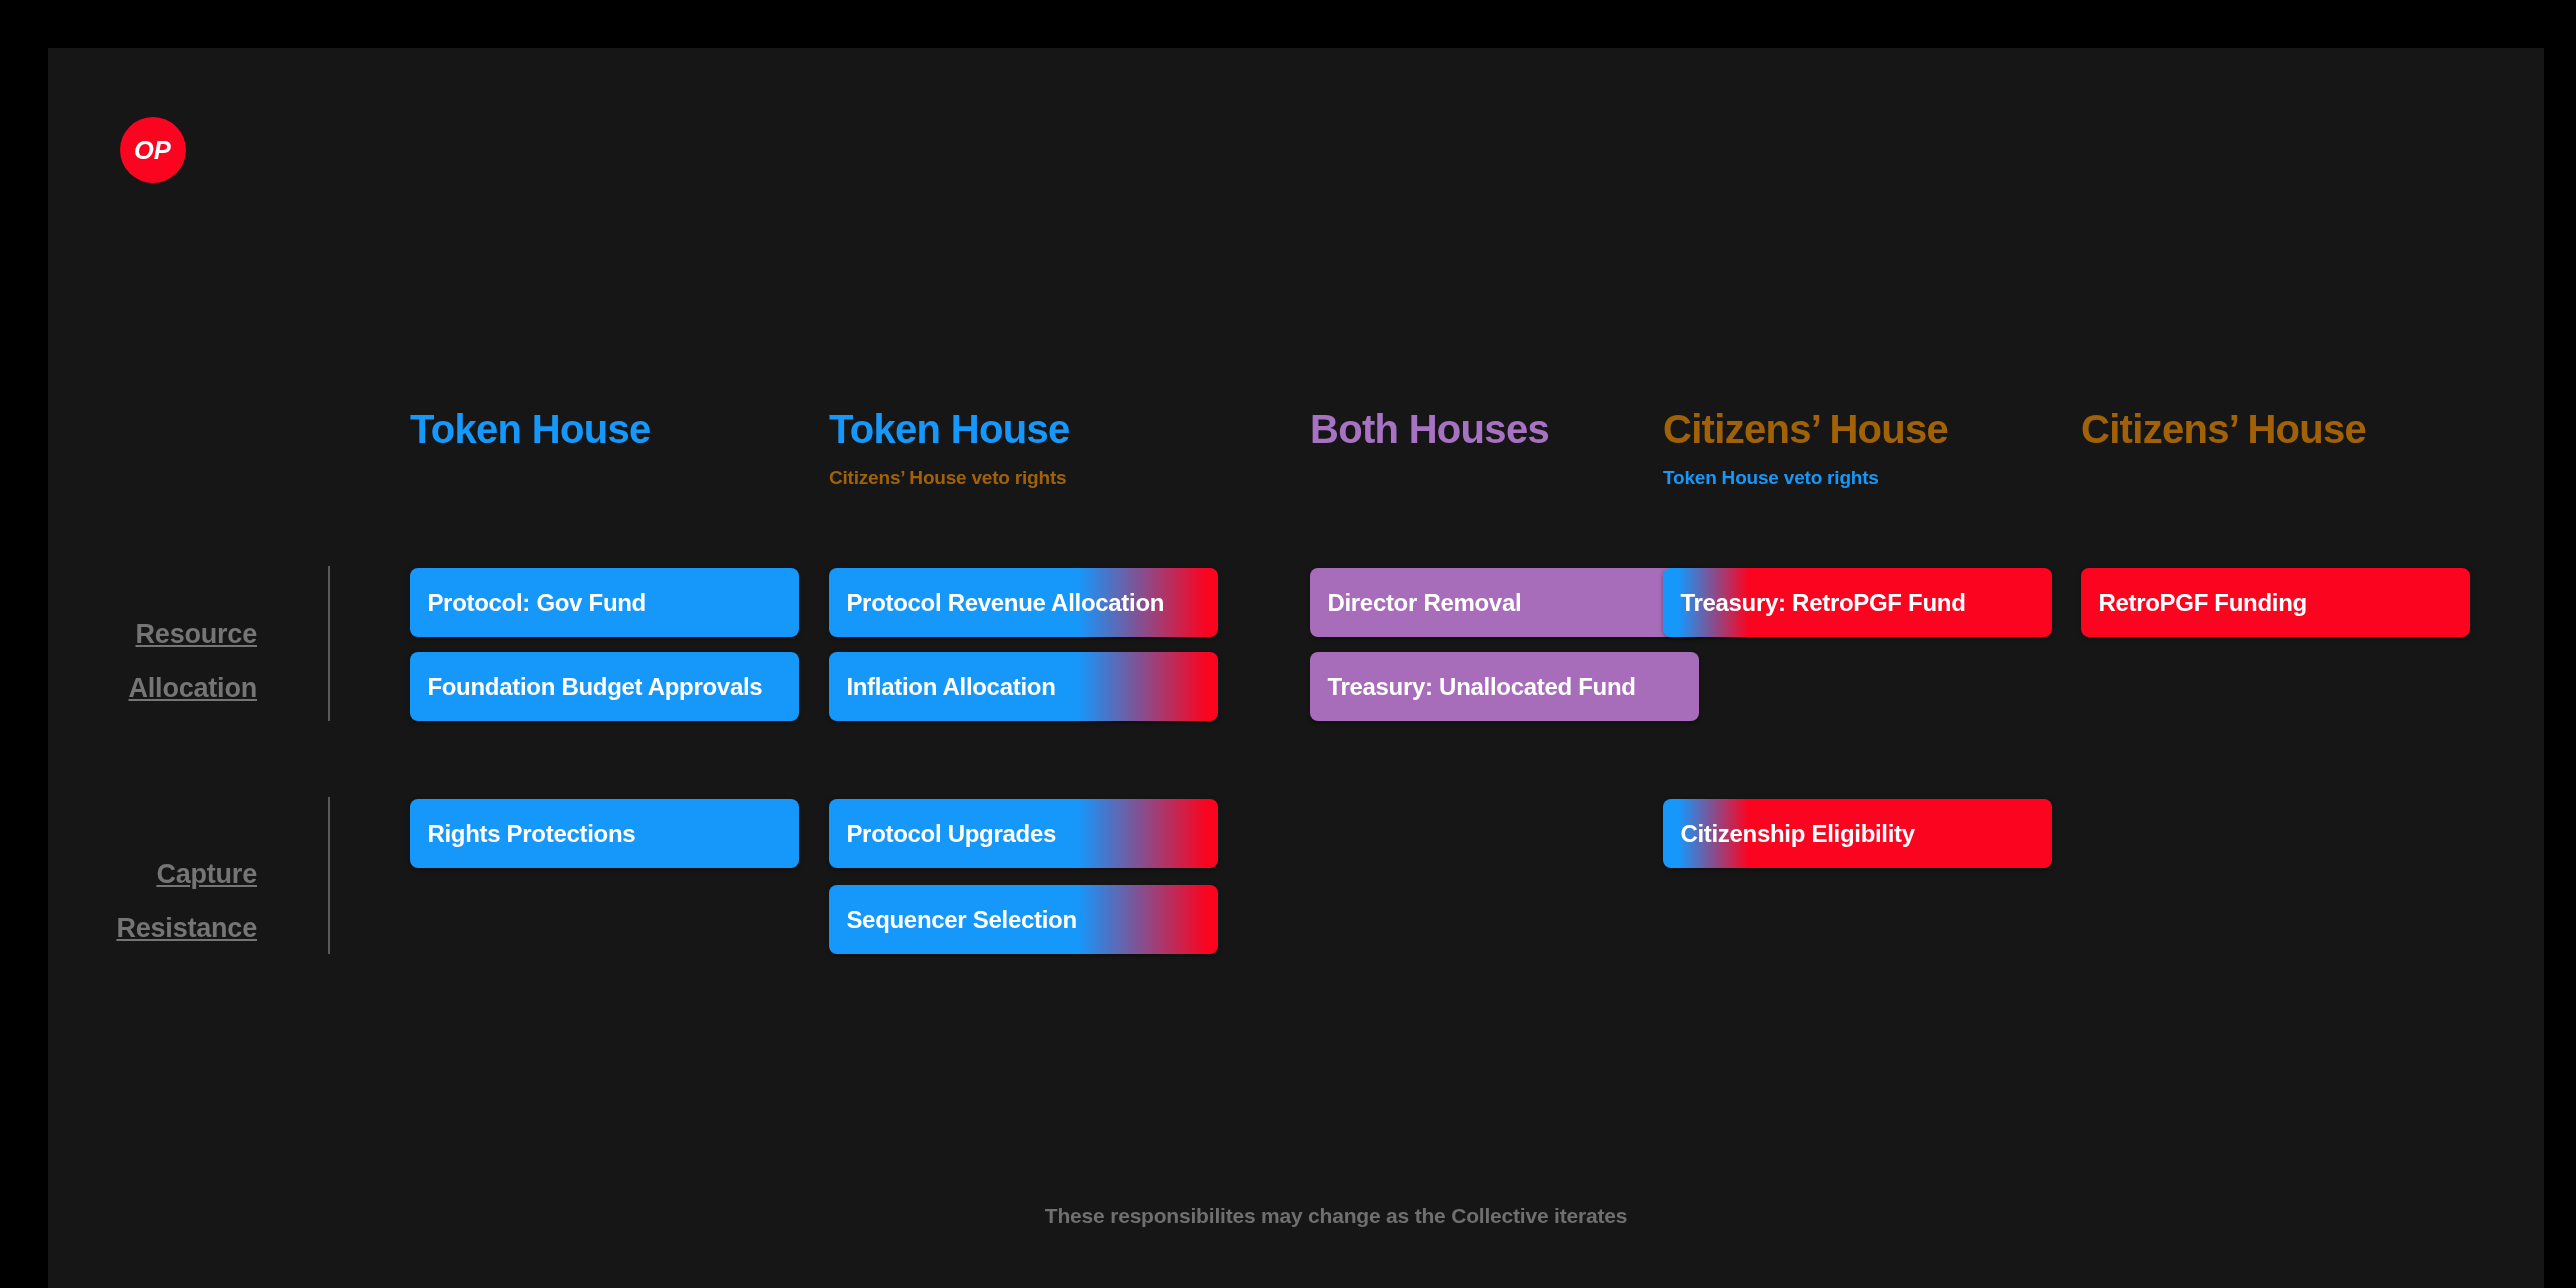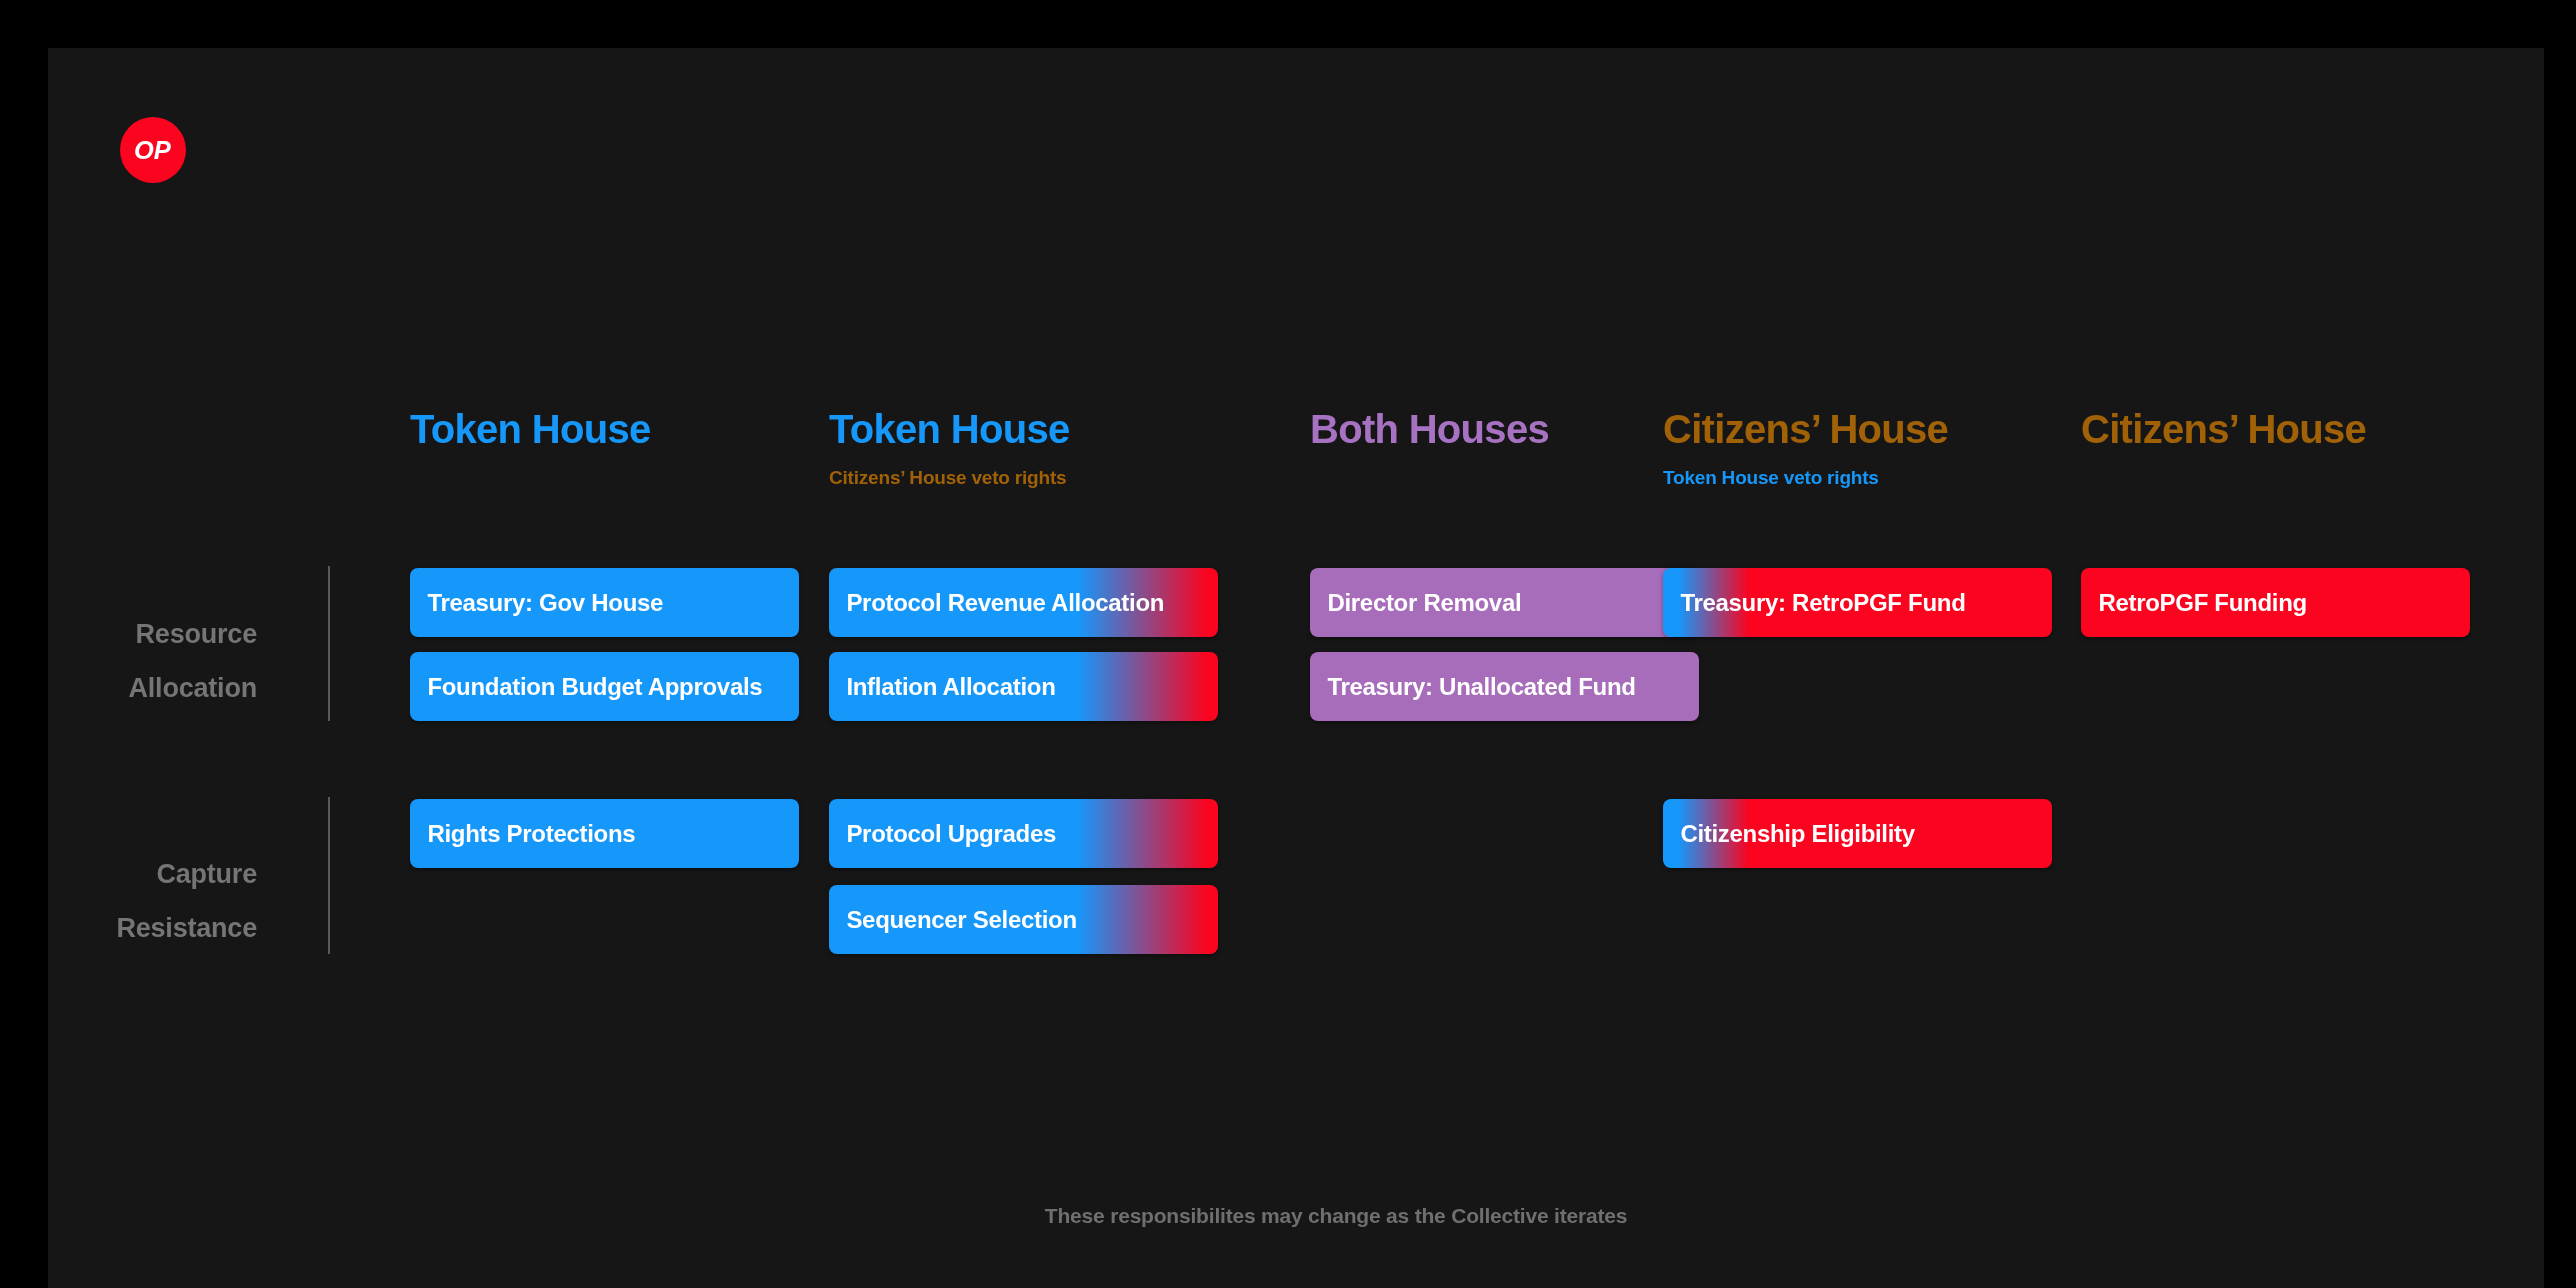--- a/index.html
+++ b/index.html
@@ -65,21 +65,21 @@
   }
   .bg-blue{background:var(--blue);}
   .bg-purple{background:var(--purple);}
   .bg-red{background:var(--red);}
   .bg-blue-to-red{background:linear-gradient(90deg,var(--blue) 64%,var(--red) 97%);}
   .bg-blue-into-red{background:linear-gradient(90deg,var(--blue) 4%,var(--red) 22%);}
   
   .row-label{
     position:absolute;left:0;width:209px;text-align:right;
     color:var(--gray-text);font-size:27px;font-weight:700;
-    line-height:38px;letter-spacing:-0.2px;
+    line-height:38px;letter-spacing:-0.2px;text-decoration:underline;
   }
   .row-label.rl1{top:535px;}
   .row-label.rl2{top:775px;}
   .vline{
     position:absolute;left:264px;width:2px;background:var(--line);
   }
   .vline.vl1{top:502px;height:155px;}
   .vline.vl2{top:733px;height:157px;}
   
   .footer-note{
@@ -111,21 +111,21 @@
     <div>Allocation</div>
   </div>
   <div class="vline vl1"></div>
 
   <div class="row-label rl2">
     <div>Capture</div>
     <div>Resistance</div>
   </div>
   <div class="vline vl2"></div>
 
-  <div class="pill bg-blue c1 r1">Treasury: Gov House</div>
+  <div class="pill bg-blue c1 r1">Protocol: Gov Fund</div>
   <div class="pill bg-blue c1 r2">Foundation Budget Approvals</div>
   <div class="pill bg-blue c1 r3">Rights Protections</div>
 
   <div class="pill bg-blue-to-red c2 r1">Protocol Revenue Allocation</div>
   <div class="pill bg-blue-to-red c2 r2">Inflation Allocation</div>
   <div class="pill bg-blue-to-red c2 r3">Protocol Upgrades</div>
   <div class="pill bg-blue-to-red c2 r4">Sequencer Selection</div>
 
   <div class="pill bg-purple c3 r1">Director Removal</div>
   <div class="pill bg-purple c3 r2">Treasury: Unallocated Fund</div>

